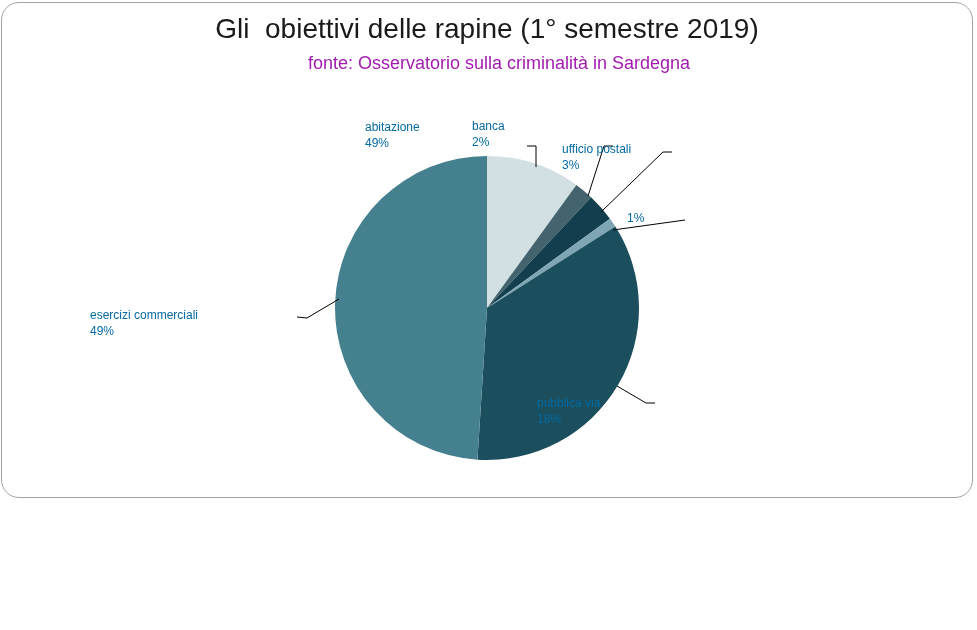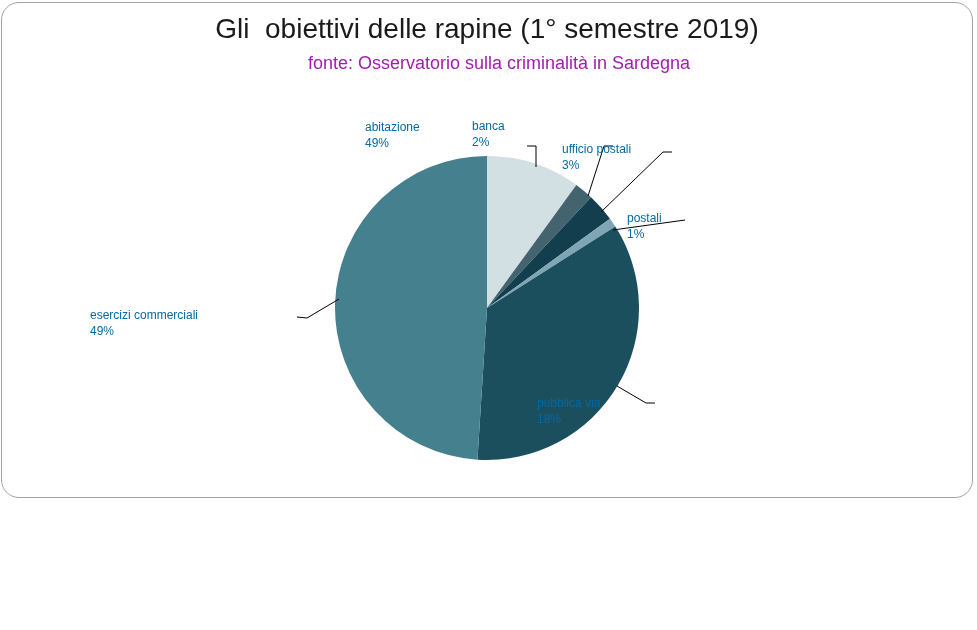--- a/index.html
+++ b/index.html
@@ -96,21 +96,20 @@
       </div>
       <div class="slice-label" style="left: 472px; top: 118px;">
         <div class="lbl-line">banca</div>
         <div class="lbl-line">2%</div>
       </div>
       <div class="slice-label" style="left: 562px; top: 141px;">
         <div class="lbl-line">ufficio postali</div>
         <div class="lbl-line">3%</div>
       </div>
       <div class="slice-label" style="left: 627px; top: 210px;">
-        <div class="lbl-line">postali</div>
         <div class="lbl-line">1%</div>
       </div>
       <div class="slice-label" style="left: 537px; top: 395px;">
         <div class="lbl-line">pubblica via</div>
         <div class="lbl-line">18%</div>
       </div>
       <div class="slice-label" style="left: 90px; top: 307px;">
         <div class="lbl-line">esercizi commerciali</div>
         <div class="lbl-line">49%</div>
       </div>

